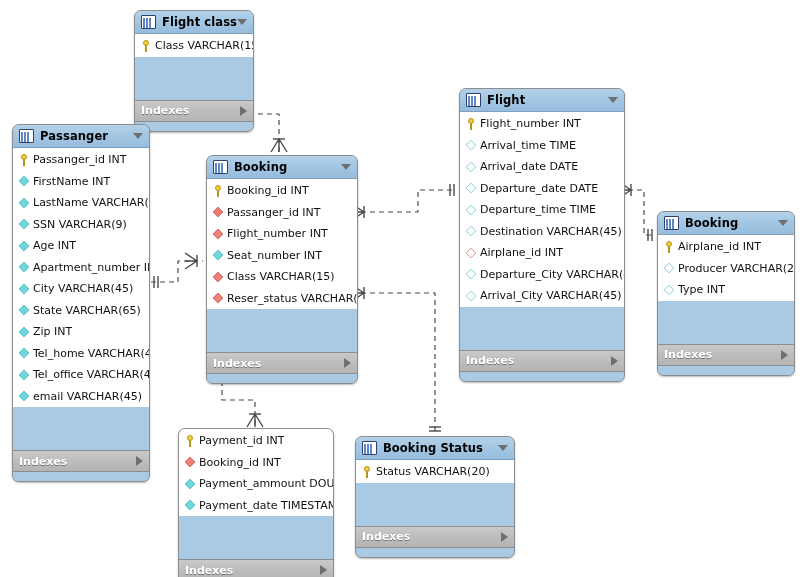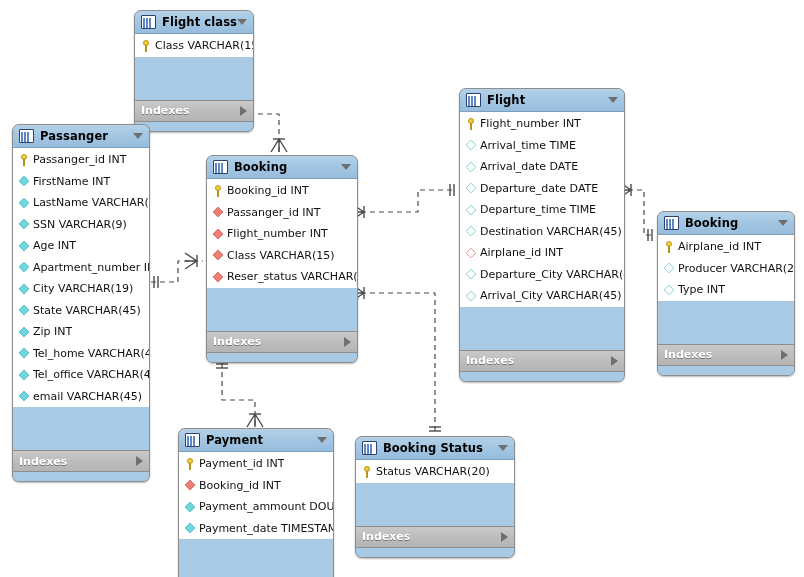--- a/index.html
+++ b/index.html
@@ -281,25 +281,25 @@
           <div class="col">
             <span class="ico dia"></span>
             <span class="lbl">Age INT</span>
           </div>
           <div class="col">
             <span class="ico dia"></span>
             <span class="lbl">Apartment_number INT</span>
           </div>
           <div class="col">
             <span class="ico dia"></span>
-            <span class="lbl">City VARCHAR(19)</span>
-          </div>
-          <div class="col">
-            <span class="ico dia"></span>
-            <span class="lbl">State VARCHAR(45)</span>
+            <span class="lbl">City VARCHAR(45)</span>
+          </div>
+          <div class="col">
+            <span class="ico dia"></span>
+            <span class="lbl">State VARCHAR(65)</span>
           </div>
           <div class="col">
             <span class="ico dia"></span>
             <span class="lbl">Zip INT</span>
           </div>
           <div class="col">
             <span class="ico dia"></span>
             <span class="lbl">Tel_home VARCHAR(45)</span>
           </div>
           <div class="col">
@@ -330,20 +330,24 @@
           </div>
           <div class="col">
             <span class="ico diafk"></span>
             <span class="lbl">Passanger_id INT</span>
           </div>
           <div class="col">
             <span class="ico diafk"></span>
             <span class="lbl">Flight_number INT</span>
           </div>
           <div class="col">
+            <span class="ico dia"></span>
+            <span class="lbl">Seat_number INT</span>
+          </div>
+          <div class="col">
             <span class="ico diafk"></span>
             <span class="lbl">Class VARCHAR(15)</span>
           </div>
           <div class="col">
             <span class="ico diafk"></span>
             <span class="lbl">Reser_status VARCHAR(15)</span>
           </div>
         </div>
         <div class="idx">
           <span class="idx-lbl">Indexes</span>
@@ -421,25 +425,20 @@
             <span class="lbl">Type INT</span>
           </div>
         </div>
         <div class="idx">
           <span class="idx-lbl">Indexes</span>
           <span class="idx-arrow"></span>
         </div>
         <div class="foot"></div>
       </div>
       <div class="tbl" style="left: 178px; top: 428px; width: 156px;">
-        <div class="tbl-hdr">
-          <span class="tbl-ico"></span>
-          <span class="tbl-title">Payment</span>
-          <span class="tbl-caret"></span>
-        </div>
         <div class="cols">
           <div class="col">
             <span class="ico pk"></span>
             <span class="lbl">Payment_id INT</span>
           </div>
           <div class="col">
             <span class="ico diafk"></span>
             <span class="lbl">Booking_id INT</span>
           </div>
           <div class="col">

